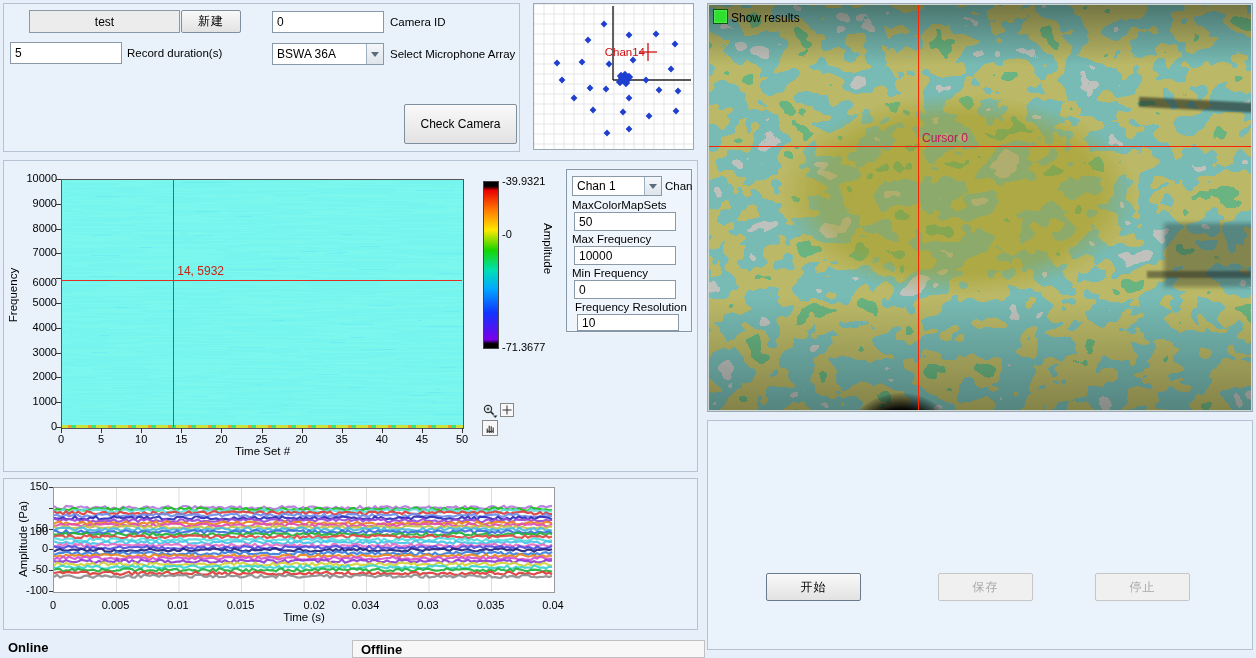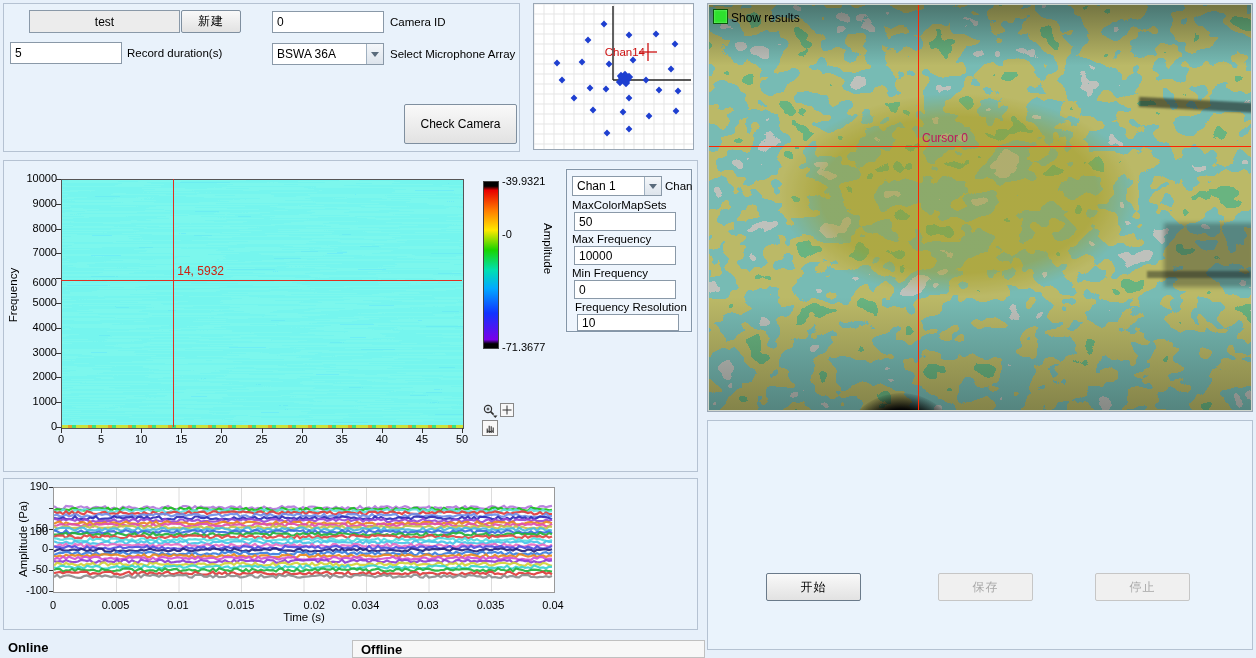--- a/index.html
+++ b/index.html
@@ -134,20 +134,21 @@
             <feFuncG type="discrete" tableValues="0.56 0.85 0.91 0.93 0.86 0.33"></feFuncG>
             <feFuncB type="discrete" tableValues="0.91 0.88 0.86 0.85 0.91 0.93"></feFuncB>
           </feComponentTransfer>
         </filter>
       </defs>
       <rect width="401" height="248" filter="url(#fspec)"></rect>
     </svg>
     <div class="abs" style="left:0;bottom:0;width:401px;height:3px;background:repeating-linear-gradient(90deg,#cbe23a 0 6px,#e2a12a 6px 10px,#3ae27a 10px 14px,#cbe23a 14px 20px);"></div>
   </div>
 
+  <div class="lbl" style="left:57px;top:284px;width:403px;text-align:center;">Time Set #</div>
 
   <div id="colorbar" style="left:479px;top:20px;height:168px;"></div>
   <span class="tick" style="left:498px;top:14px;">-39.9321</span>
   <span class="tick" style="left:498px;top:67px;">-0</span>
   <span class="tick" style="left:498px;top:180px;">-71.3677</span>
   <div class="lbl" style="left:538px;top:62px;writing-mode:vertical-rl;font-size:11.5px;">Amplitude</div>
 
   <div class="abs" style="left:478px;top:242px;width:16px;height:15px;">
     <svg width="16" height="15">
       <circle cx="6" cy="6" r="3.6" fill="none" stroke="#333" stroke-width="1.2"></circle>
@@ -277,21 +278,21 @@
   <div class="lbl" style="left:49px;top:132px;width:502px;text-align:center;">Time (s)</div>
 <span class="tick" style="left: 27px; top: 120px; width: 44px; text-align: center;">0</span>
     <span class="tick" style="left: 89.5px; top: 120px; width: 44px; text-align: center;">0.005</span>
     <span class="tick" style="left: 152px; top: 120px; width: 44px; text-align: center;">0.01</span>
     <span class="tick" style="left: 214.5px; top: 120px; width: 44px; text-align: center;">0.015</span>
     <span class="tick" style="left: 277px; top: 120px; width: 44px; text-align: right;">0.02</span>
     <span class="tick" style="left: 339.5px; top: 120px; width: 44px; text-align: center;">0.034</span>
     <span class="tick" style="left: 402px; top: 120px; width: 44px; text-align: center;">0.03</span>
     <span class="tick" style="left: 464.5px; top: 120px; width: 44px; text-align: center;">0.035</span>
     <span class="tick" style="left: 527px; top: 120px; width: 44px; text-align: center;">0.04</span>
-    <span class="tick" style="left: 6px; top: 1px; width: 38px; text-align: right;">190</span>
+    <span class="tick" style="left: 6px; top: 1px; width: 38px; text-align: right;">150</span>
     <span class="dash" style="left: 45px; top: 8px; width: 4px; height: 1px;"></span>
     <span class="tick" style="left: 6px; top: 21.8px; width: 38px; text-align: right; margin-top: 24px;">100</span>
     <span class="dash" style="left: 45px; top: 28.8px; width: 4px; height: 1px;"></span>
     <span class="tick" style="left: 6px; top: 42.6px; width: 38px; text-align: right;">50</span>
     <span class="dash" style="left: 45px; top: 49.6px; width: 4px; height: 1px;"></span>
     <span class="tick" style="left: 6px; top: 63.4px; width: 38px; text-align: right;">0</span>
     <span class="dash" style="left: 45px; top: 70.4px; width: 4px; height: 1px;"></span>
     <span class="tick" style="left: 6px; top: 84.2px; width: 38px; text-align: right;">-50</span>
     <span class="dash" style="left: 45px; top: 91.2px; width: 4px; height: 1px;"></span>
     <span class="tick" style="left: 6px; top: 105px; width: 38px; text-align: right;">-100</span>

